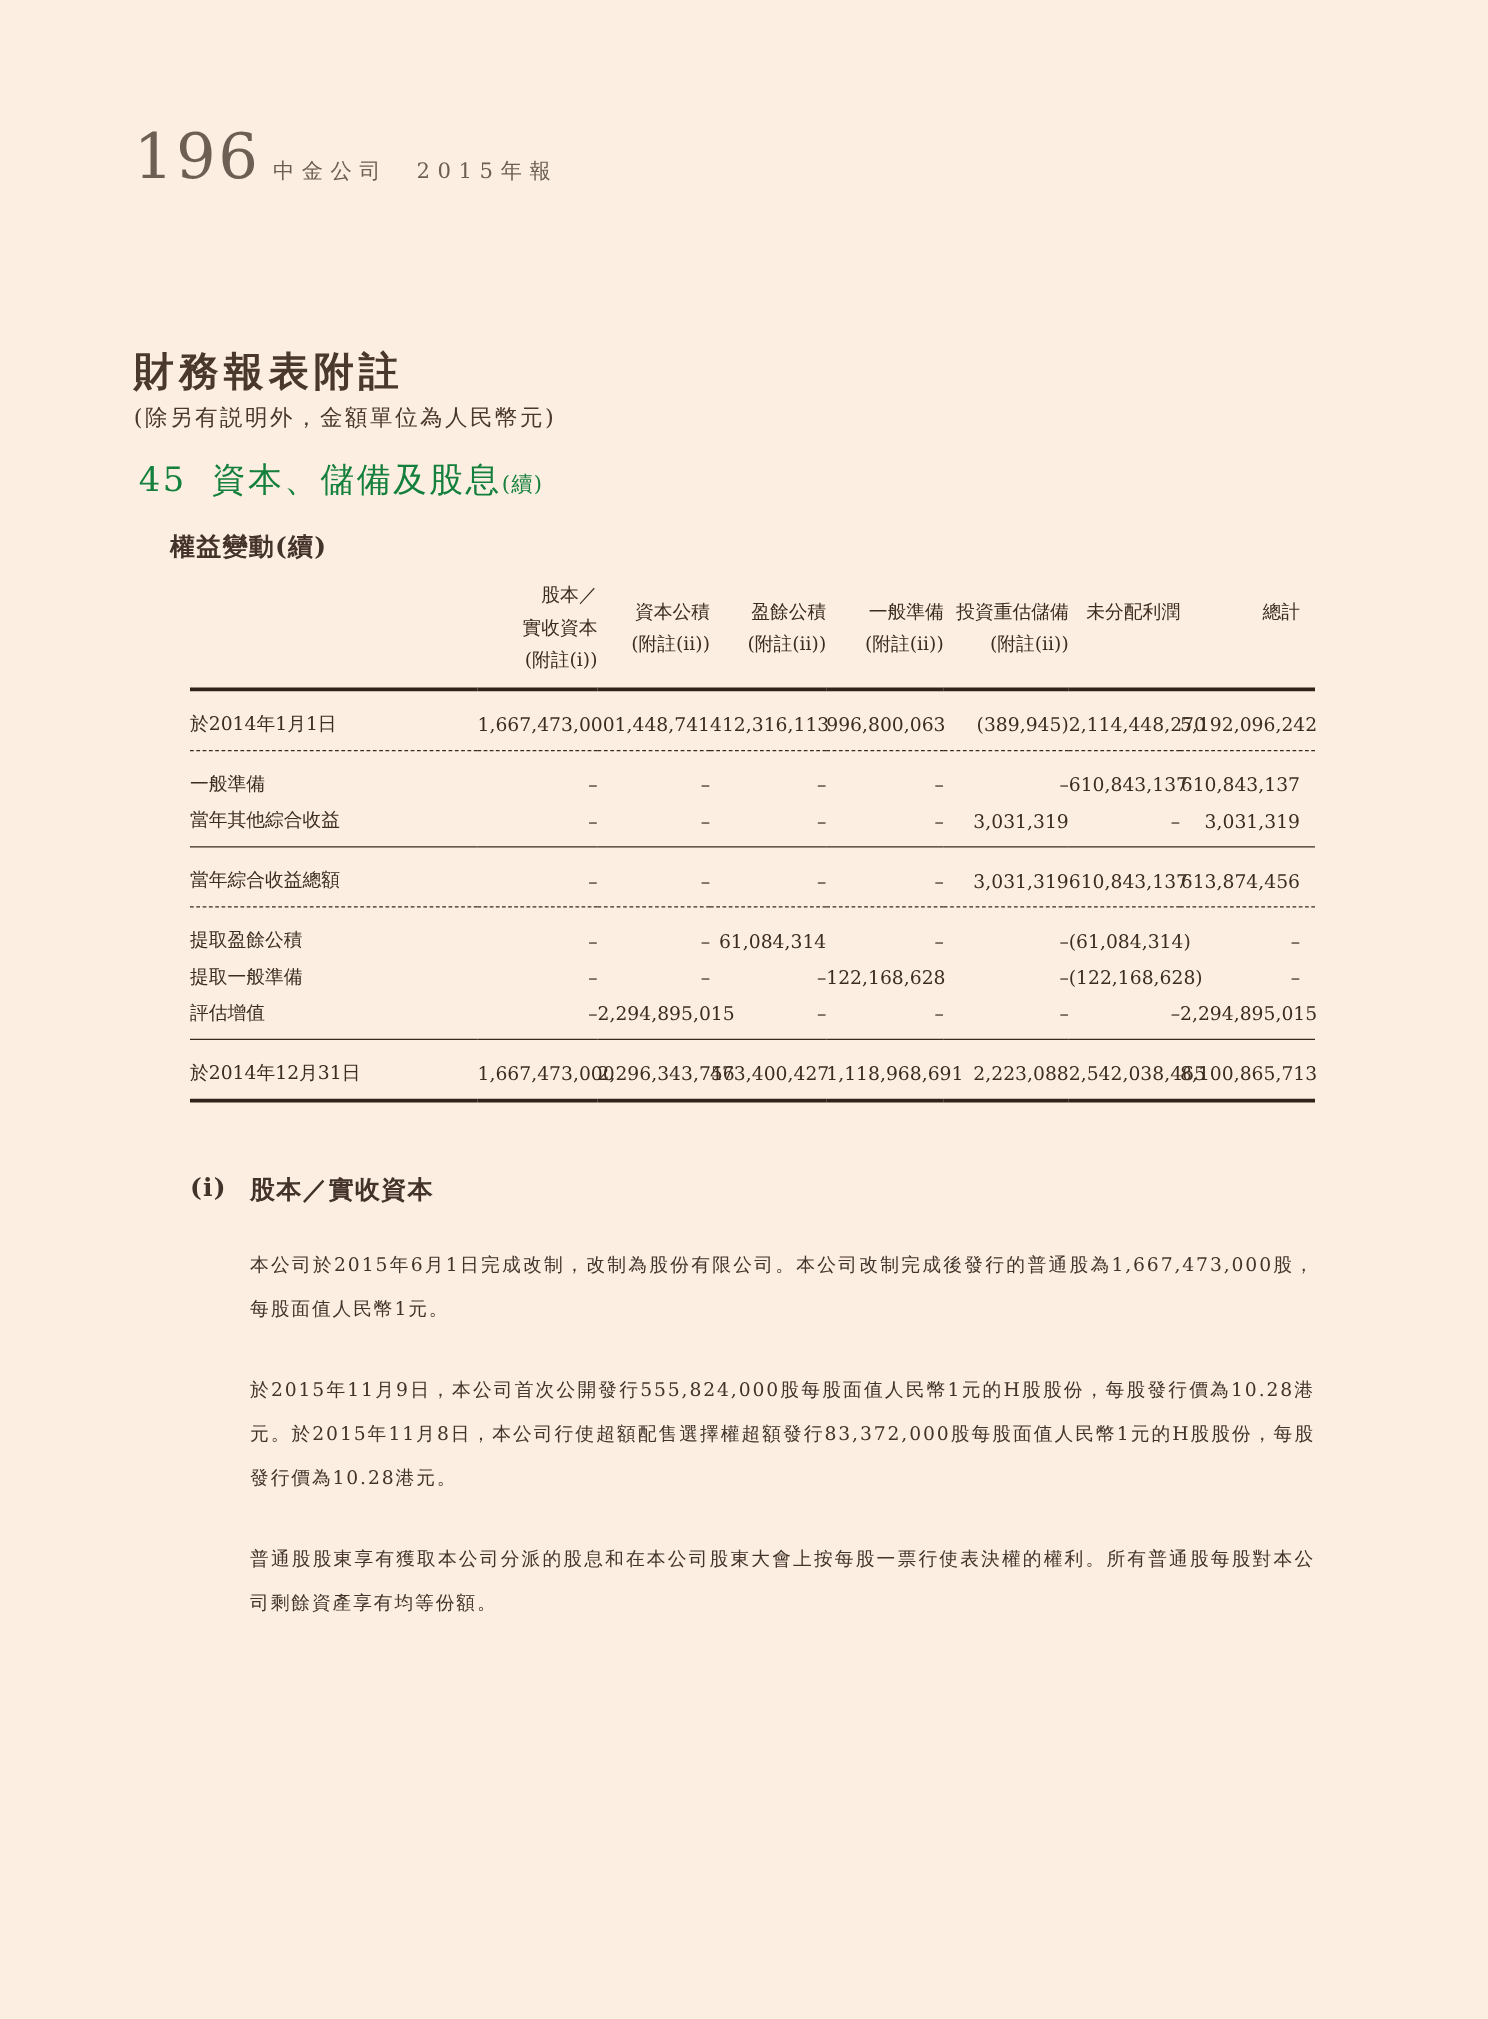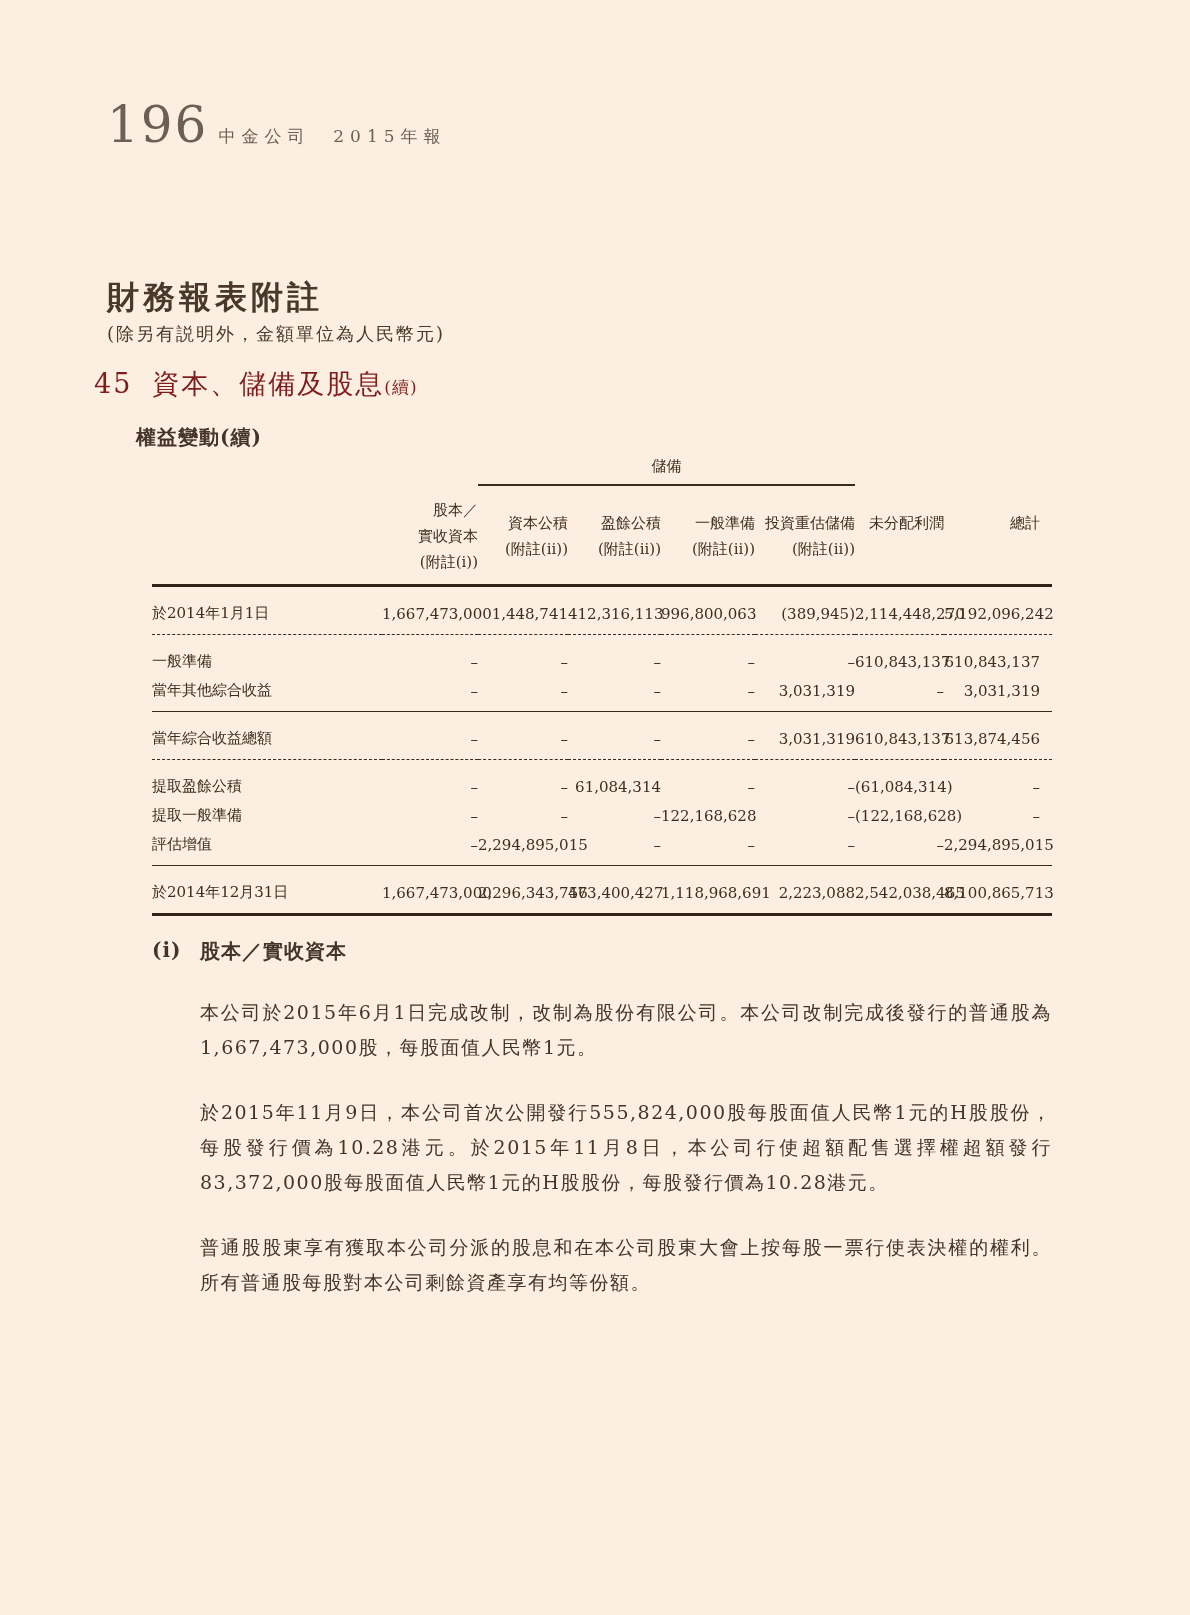--- a/index.html
+++ b/index.html
@@ -47,23 +47,23 @@
   }
   .doc-subtitle {
     position: absolute;
     left: 107px; top: 322px;
     font-size: 18px;
     letter-spacing: 2px;
     color: #4a382c;
   }
   .section-head {
     position: absolute;
-    left: 94px; top: 366px;
+    left: 111px; top: 366px;
     font-size: 27px;
-    color: #7f1d1d;
+    color: #15803d;
     letter-spacing: 2px;
   }
   .sec-num { margin-right: 20px; }
   .sec-cont { font-size: 17px; letter-spacing: 1px; }
   .subsection {
     position: absolute;
     left: 136px; top: 424px;
     font-size: 20px;
     font-weight: 700;
     letter-spacing: 1px;
@@ -125,21 +125,21 @@
   }
   .note-head {
     display: flex;
     font-size: 20px;
     font-weight: 700;
     letter-spacing: 1px;
   }
   .note-marker { width: 48px; font-weight: 700; }
   .note-body { margin-left: 48px; width: 852px; }
   .note-body p {
-    font-size: 19px;
+    font-size: 15px;
     line-height: 35px;
     letter-spacing: 1.5px;
     text-align: justify;
     text-align-last: left;
     margin-top: 30px;
     color: #43332a;
   }
 </style>
 </head>
 <body>
@@ -165,27 +165,20 @@
       <col class="c-label">
         <col class="c1">
         <col class="c2">
         <col class="c3">
         <col class="c4">
         <col class="c5">
         <col class="c6">
         <col class="c7">
     </colgroup>
     <thead>
-      <tr>
-        <th></th>
-        <th></th>
-        <th class="group-th" colspan="4">儲備</th>
-        <th></th>
-        <th></th>
-      </tr>
       <tr class="head-row">
         <th></th>
         <th class="num">
           <div class="colhead">
               <span>股本／</span>
               <span>實收資本</span>
               <span class="note-line">(附註(i))</span>
             </div>
         </th>
         <th class="num">

